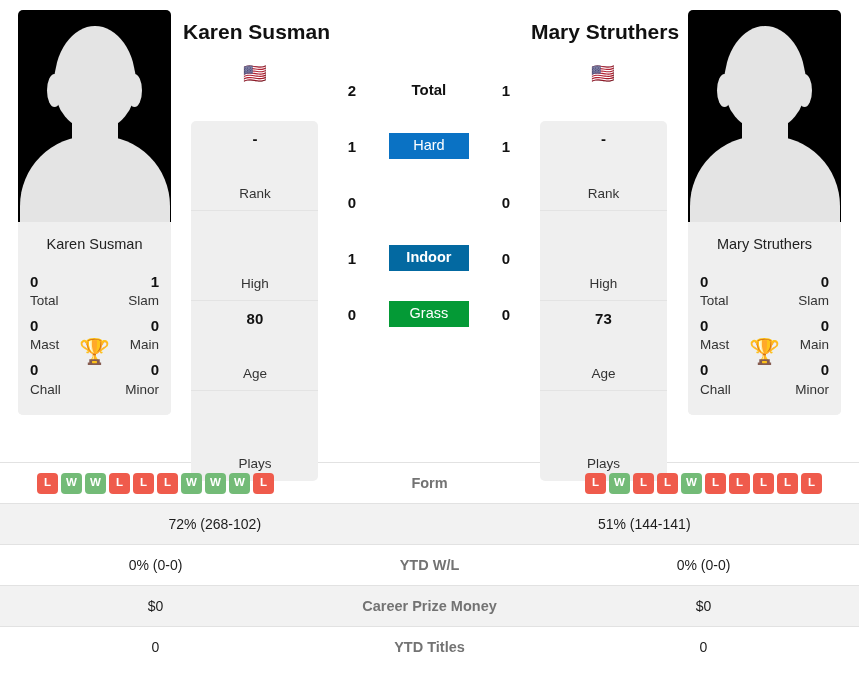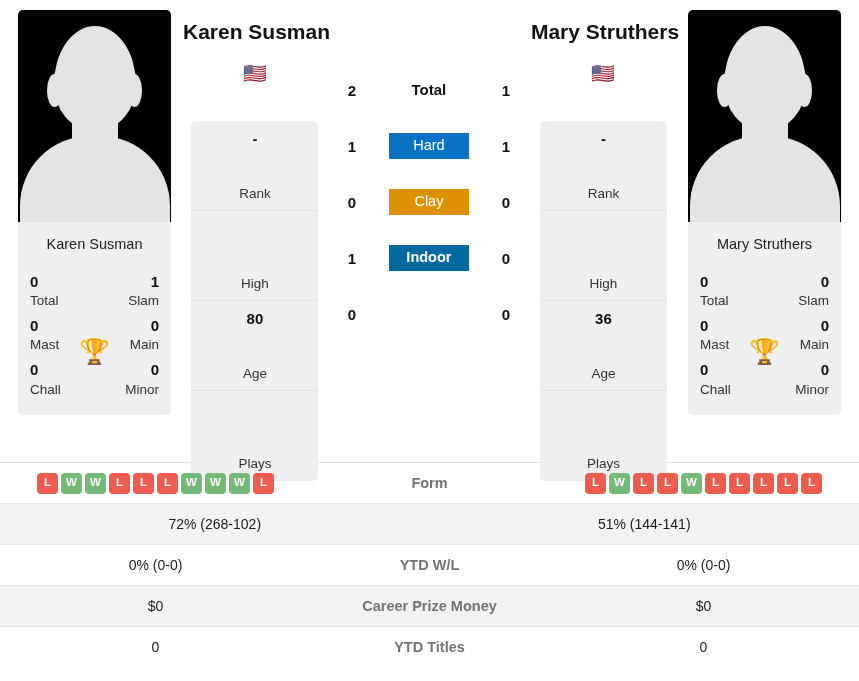--- a/index.html
+++ b/index.html
@@ -310,52 +310,52 @@
       </div>
       <div class="h2h-row">
         <div class="h2h-num">1</div>
         <div class="h2h-mid">
           <span class="surf" id="surf-0" style="background: rgb(10, 114, 196);">Hard</span>
         </div>
         <div class="h2h-num">1</div>
       </div>
       <div class="h2h-row">
         <div class="h2h-num">0</div>
-        <div class="h2h-mid">
-          <span class="surf" id="surf-1" style="background: rgb(223, 144, 0);">Clay</span>
-        </div>
         <div class="h2h-num">0</div>
       </div>
       <div class="h2h-row">
         <div class="h2h-num">1</div>
         <div class="h2h-mid">
           <span class="surf" id="surf-2" style="background: #0369a1; font-weight: bold;">Indoor</span>
         </div>
         <div class="h2h-num">0</div>
       </div>
       <div class="h2h-row">
         <div class="h2h-num">0</div>
+        <div class="h2h-mid">
+          <span class="surf" id="surf-3" style="background: rgb(4, 154, 54);">Grass</span>
+        </div>
         <div class="h2h-num">0</div>
       </div>
     </div>
 
     <div class="mid-col">
       <div class="player-name name-right">Mary Struthers</div>
       <div class="flag">🇺🇸</div>
       <div class="info-card">
         <div class="info-seg tall">
           <div class="info-val dash">-</div>
           <div class="info-lbl">Rank</div>
         </div>
         <div class="info-seg tall">
           <div class="info-val"></div>
           <div class="info-lbl">High</div>
         </div>
         <div class="info-seg tall">
-          <div class="info-val">36</div>
+          <div class="info-val">73</div>
           <div class="info-lbl">Age</div>
         </div>
         <div class="info-seg tall">
           <div class="info-val"></div>
           <div class="info-lbl">Plays</div>
         </div>
       </div>
     </div>
 
     <div class="photo-card">

